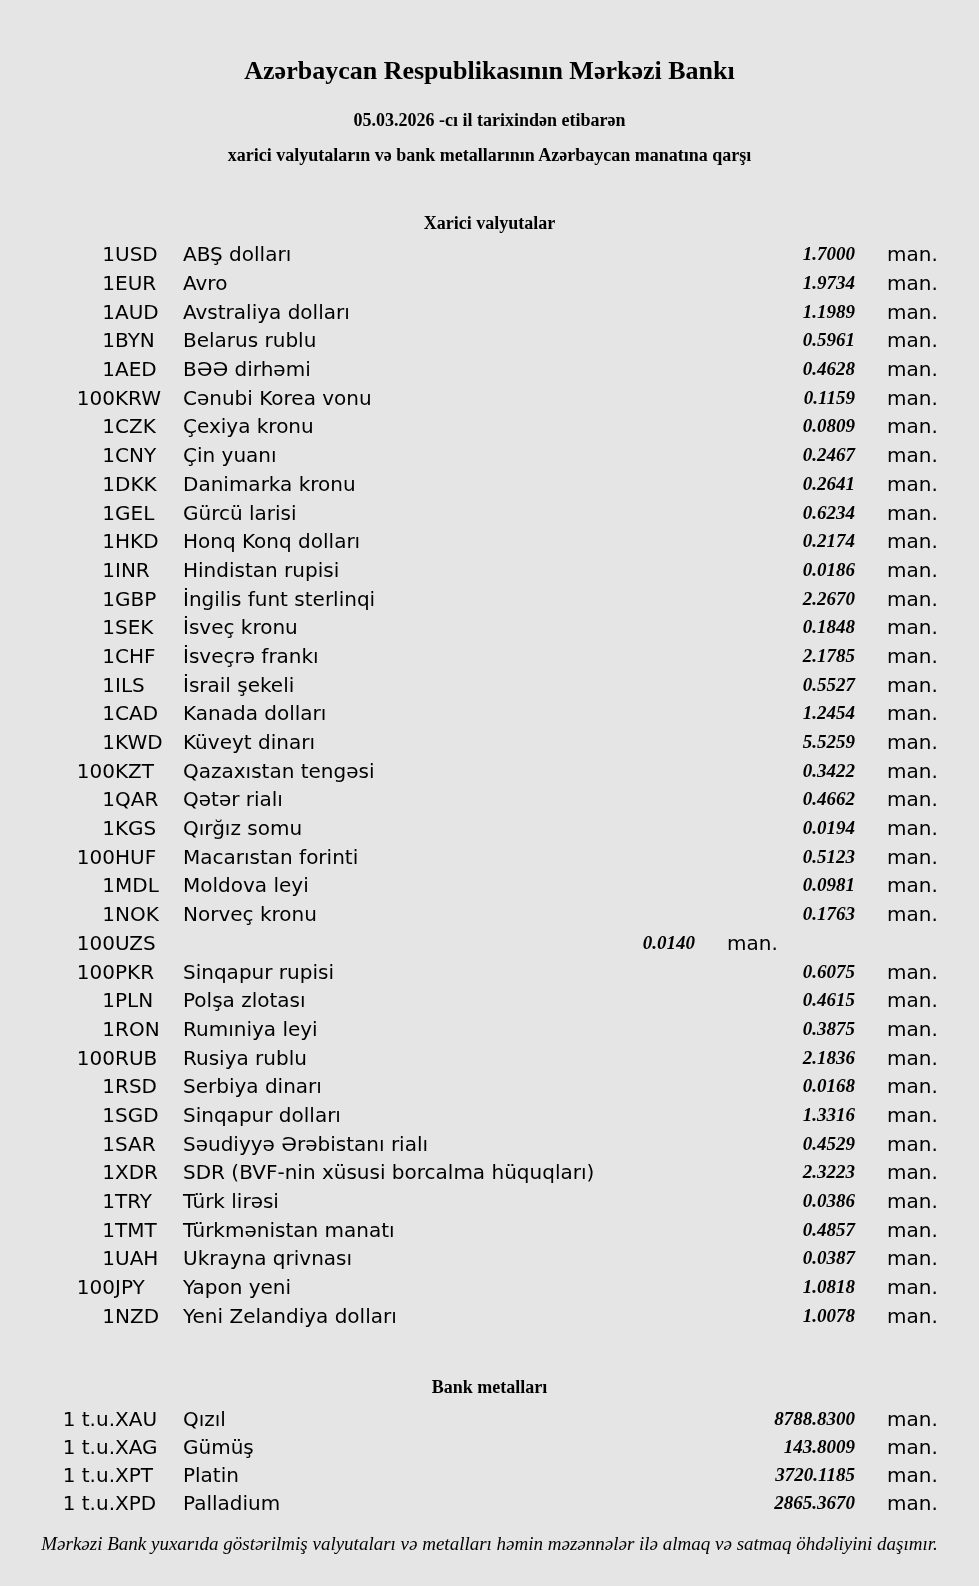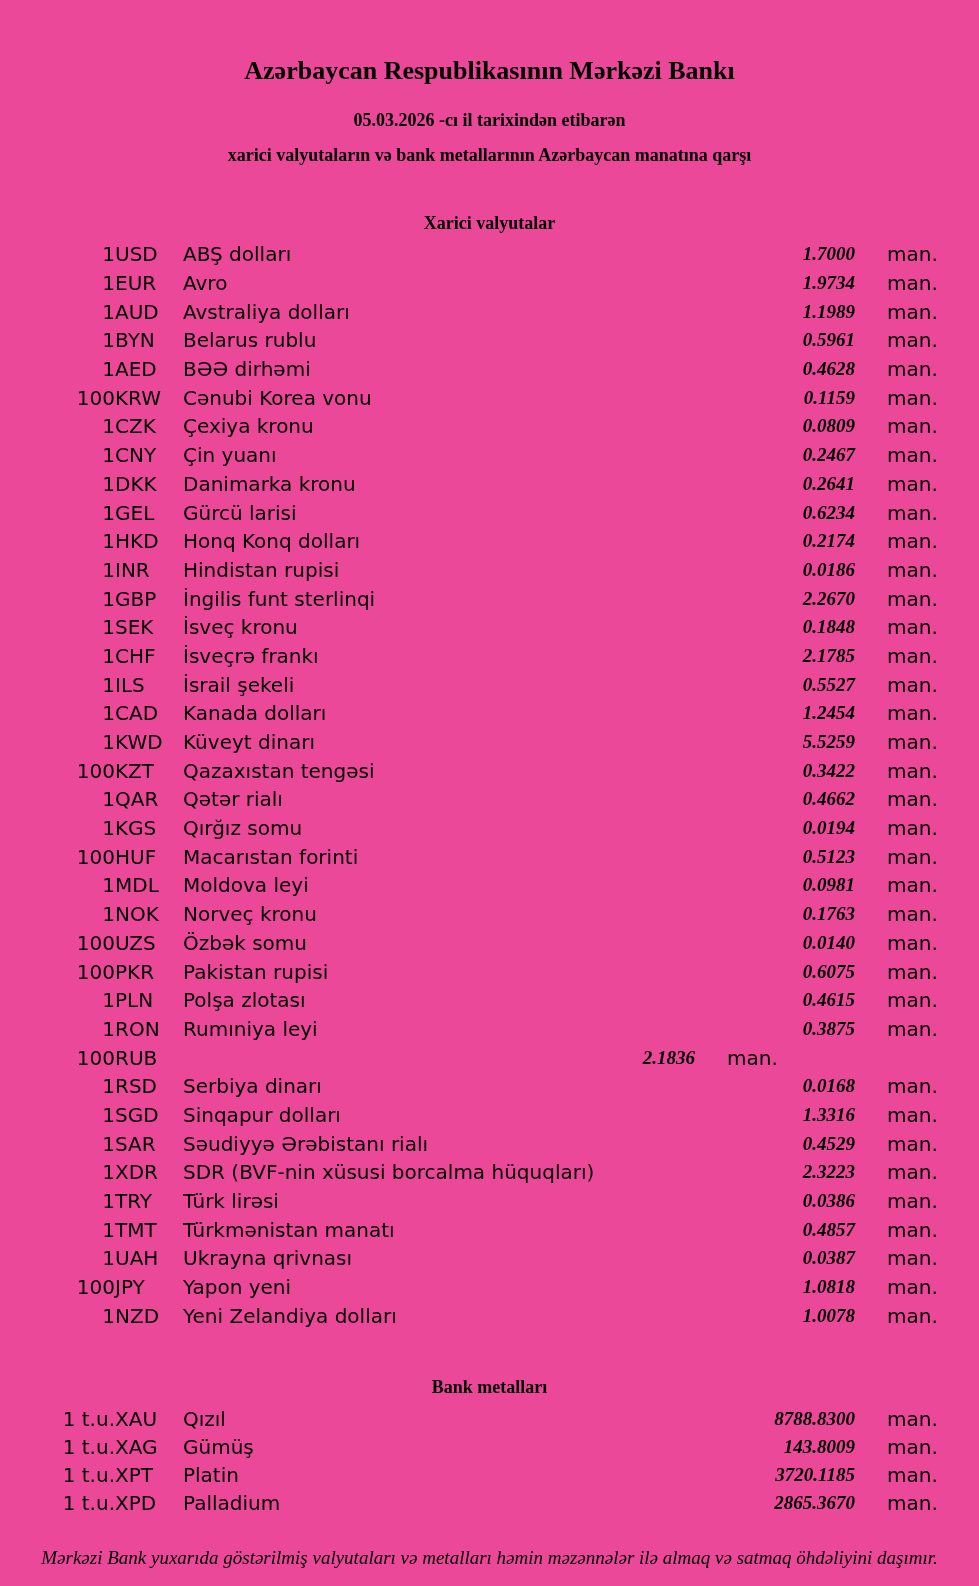--- a/index.html
+++ b/index.html
@@ -8,21 +8,21 @@
     height: 1586px;
     background: #ffffff;
     color: #000000;
     font-family: "DejaVu Sans", sans-serif;
     overflow: hidden;
   }
   .page {
     position: relative;
     width: 979px;
     height: 1586px;
-    background: #ec4899;
+    background: #e5e5e5;
   }
   .title {
     margin-top: 0;
     padding-top: 55px;
     text-align: center;
     font-family: "Liberation Serif", serif;
     font-weight: bold;
     font-size: 26px;
     line-height: 32px;
   }
@@ -84,21 +84,21 @@
     font-size: 19px;
     white-space: nowrap;
   }
   .cell-man {
     text-align: left;
     padding-left: 32px;
     font-size: 20px;
     white-space: nowrap;
   }
   .footer-note {
-    margin-top: 29px;
+    margin-top: 15px;
     text-align: center;
     font-family: "Liberation Serif", serif;
     font-style: italic;
     font-size: 19px;
     line-height: 24px;
   }
 </style>
 </head>
 <body>
 
@@ -277,48 +277,48 @@
       <div class="row">
         <span class="cell-qty">1</span>
         <span class="cell-code">NOK</span>
         <span class="cell-name">Norveç kronu</span>
         <span class="cell-rate">0.1763</span>
         <span class="cell-man">man.</span>
       </div>
       <div class="row">
         <span class="cell-qty">100</span>
         <span class="cell-code">UZS</span>
-        <span class="cell-name">Özbək somu</span>
         <span class="cell-rate">0.0140</span>
         <span class="cell-man">man.</span>
       </div>
       <div class="row">
         <span class="cell-qty">100</span>
         <span class="cell-code">PKR</span>
-        <span class="cell-name">Pakistan rupisi</span>
+        <span class="cell-name">Sinqapur rupisi</span>
         <span class="cell-rate">0.6075</span>
         <span class="cell-man">man.</span>
       </div>
       <div class="row">
         <span class="cell-qty">1</span>
         <span class="cell-code">PLN</span>
         <span class="cell-name">Polşa zlotası</span>
         <span class="cell-rate">0.4615</span>
         <span class="cell-man">man.</span>
       </div>
       <div class="row">
         <span class="cell-qty">1</span>
         <span class="cell-code">RON</span>
         <span class="cell-name">Rumıniya leyi</span>
         <span class="cell-rate">0.3875</span>
         <span class="cell-man">man.</span>
       </div>
       <div class="row">
         <span class="cell-qty">100</span>
         <span class="cell-code">RUB</span>
+        <span class="cell-name">Rusiya rublu</span>
         <span class="cell-rate">2.1836</span>
         <span class="cell-man">man.</span>
       </div>
       <div class="row">
         <span class="cell-qty">1</span>
         <span class="cell-code">RSD</span>
         <span class="cell-name">Serbiya dinarı</span>
         <span class="cell-rate">0.0168</span>
         <span class="cell-man">man.</span>
       </div>

